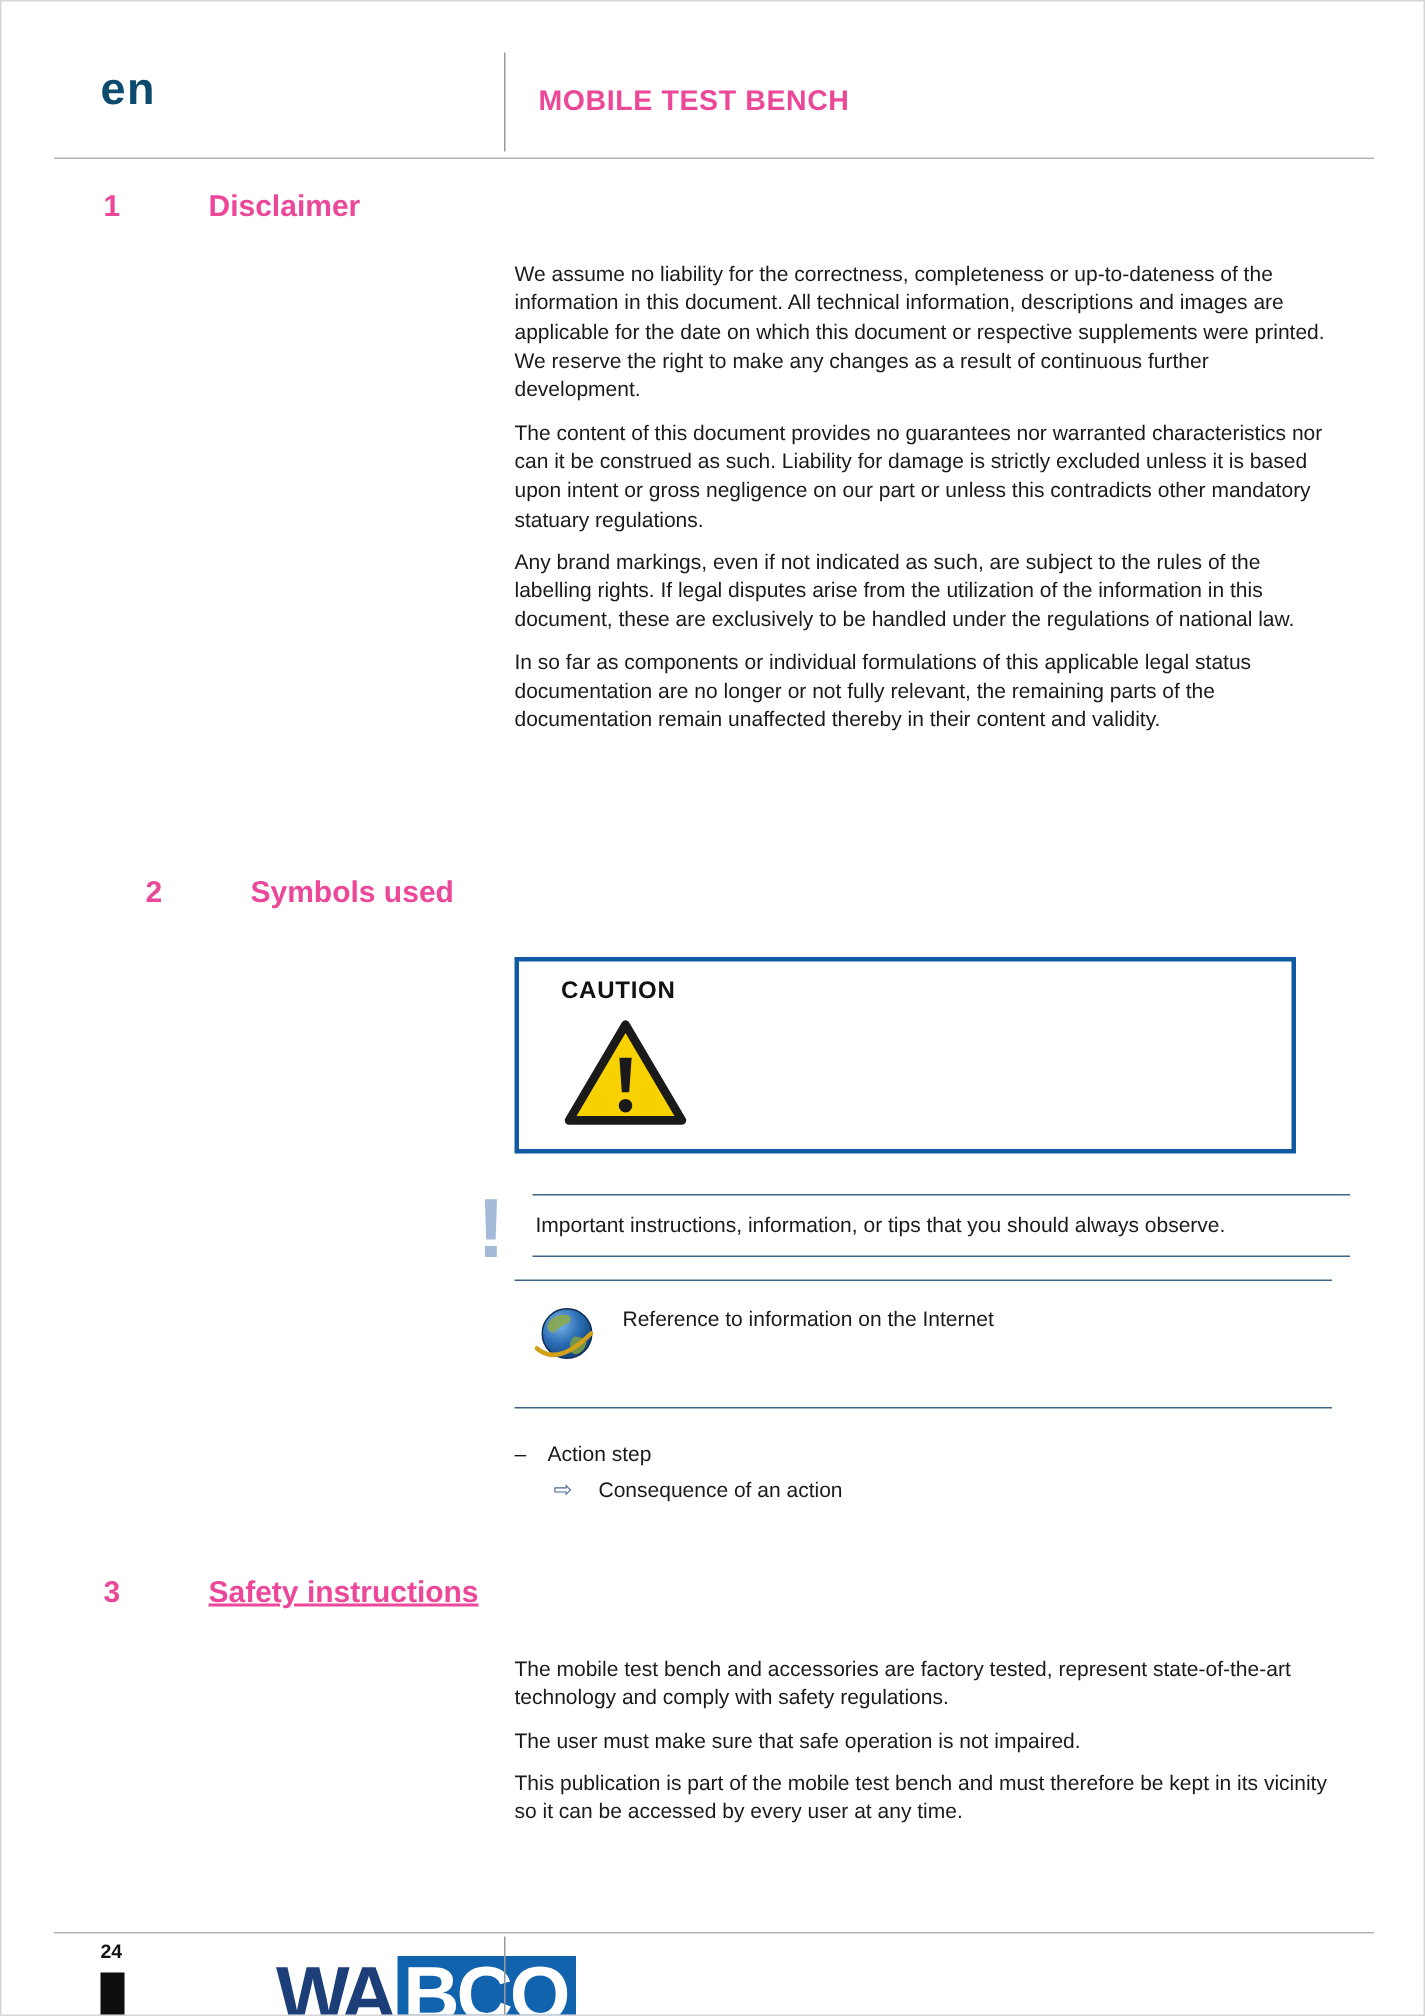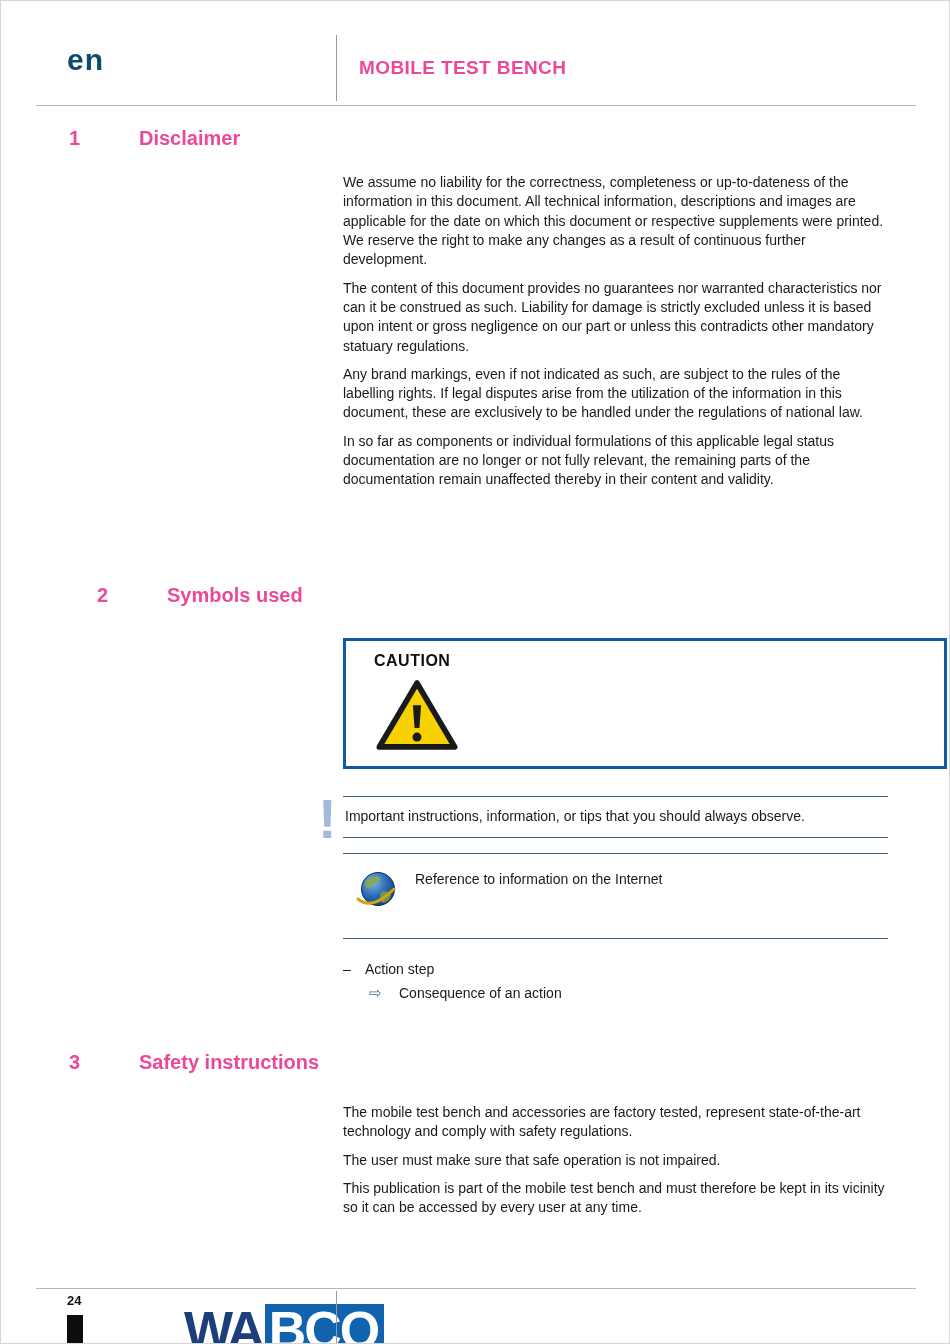--- a/index.html
+++ b/index.html
@@ -11,33 +11,33 @@
 
   
   .lang { position:absolute; left:66px; top:42px; font-size:30px; font-weight:bold; color:#0c4a6e; letter-spacing:1px; }
   .header-vline { position:absolute; left:335px; top:34px; width:1px; height:66px; background:#9a9a9a; }
   .doc-title { position:absolute; left:358px; top:56px; font-size:19px; font-weight:bold; color:#ec4899; letter-spacing:.4px; }
   .header-rule { position:absolute; left:35px; width:880px; top:104px; border-top:1px solid #b5b5b5; }
 
   
   .sec-head { position:absolute; left:68px; font-size:20px; font-weight:bold; color:#ec4899; }
   .sec-num { display:inline-block; width:70px; }
-  .sec1-head { top:126px; } .sec2-head { top:583px;margin-left:28px; } .sec3-head { top:1050px; }
+  .sec1-head { top:126px; } .sec2-head { top:583px;margin-left:28px; } .sec3-head { top:1050px;text-decoration:underline; }
   .body-col { position:absolute; left:342px; width:546px; font-size:14px; line-height:1.38; color:#1a1a1a; }
   .sec1-body { top:172px; } .sec3-body { top:1102px; }
   .body-col p { margin-bottom:9px; }
 
   
-  .caution-box { position:absolute; left:342px; top:637px; width:604px; height:131px; border:3px solid #0f5aa0; background:#fff; }
+  .caution-box { position:absolute; left:342px; top:637px; width:521px; height:131px; border:3px solid #0f5aa0; background:#fff; }
   .caution-label { position:absolute; left:28px; top:11px; font-size:16px; font-weight:bold; letter-spacing:.5px; color:#111; }
   .warning-triangle { position:absolute; left:30px; top:38px; width:82px; height:72px; }
   .caution-text { position:absolute; left:156px; top:13px; width:372px; font-size:14px; line-height:1.38; }
 
   
-  .important-note { position:absolute; left:342px; top:795px; width:545px;
+  .important-note { position:absolute; left:354px; top:795px; width:545px;
     border-top:1px solid #3d6488; border-bottom:1px solid #3d6488; padding:10px 2px 11px; font-size:14px; line-height:1.35; }
   .important-mark { position:absolute; left:317px; top:790px; font-size:56px; font-weight:bold; color:#a4bad8; line-height:1; }
 
   
   .internet-note { position:absolute; left:342px; top:852px; width:545px; height:86px;
     border-top:1px solid #3d6488; border-bottom:1px solid #3d6488; }
   .globe { position:absolute; left:10px; top:13px; width:50px; height:50px; }
   .internet-text { position:absolute; left:72px; top:17px; font-size:14px; }
 
   

